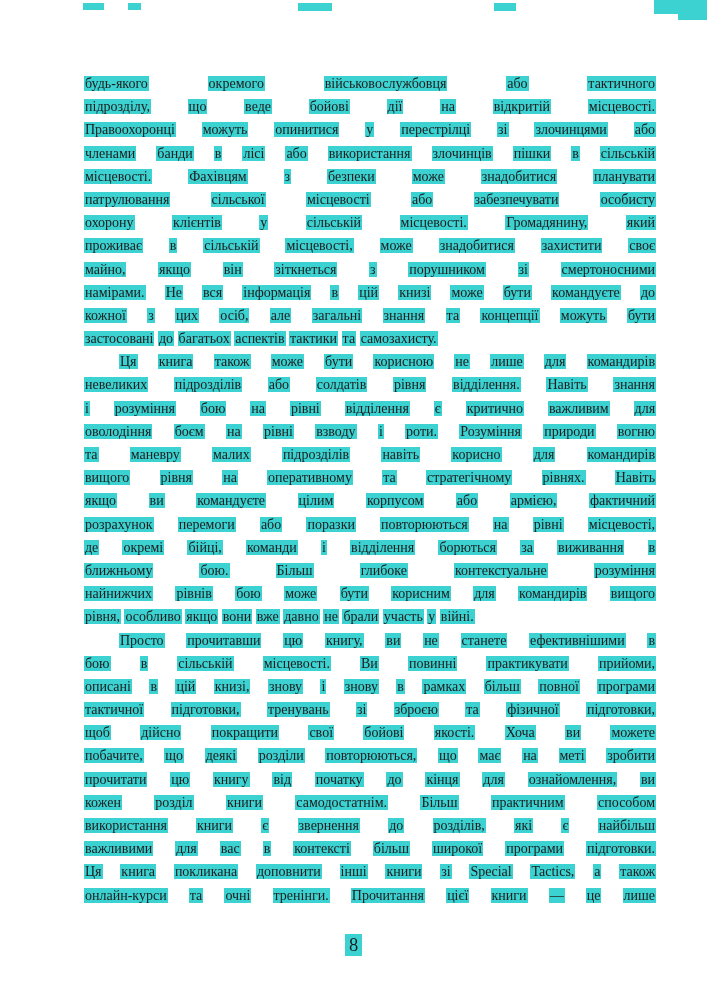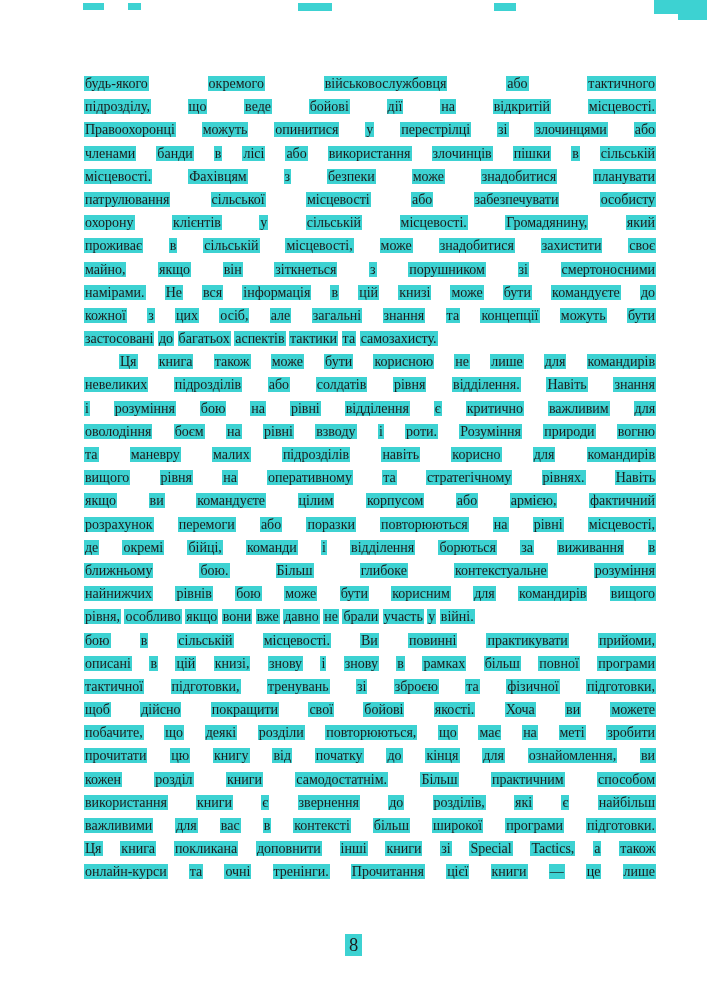--- a/index.html
+++ b/index.html
@@ -72,20 +72,21 @@
       <div class="line"><span class="hl">і</span> <span class="hl">розуміння</span> <span class="hl">бою</span> <span class="hl">на</span> <span class="hl">рівні</span> <span class="hl">відділення</span> <span class="hl">є</span> <span class="hl">критично</span> <span class="hl">важливим</span> <span class="hl">для</span></div>
       <div class="line"><span class="hl">оволодіння</span> <span class="hl">боєм</span> <span class="hl">на</span> <span class="hl">рівні</span> <span class="hl">взводу</span> <span class="hl">і</span> <span class="hl">роти.</span> <span class="hl">Розуміння</span> <span class="hl">природи</span> <span class="hl">вогню</span></div>
       <div class="line"><span class="hl">та</span> <span class="hl">маневру</span> <span class="hl">малих</span> <span class="hl">підрозділів</span> <span class="hl">навіть</span> <span class="hl">корисно</span> <span class="hl">для</span> <span class="hl">командирів</span></div>
       <div class="line"><span class="hl">вищого</span> <span class="hl">рівня</span> <span class="hl">на</span> <span class="hl">оперативному</span> <span class="hl">та</span> <span class="hl">стратегічному</span> <span class="hl">рівнях.</span> <span class="hl">Навіть</span></div>
       <div class="line"><span class="hl">якщо</span> <span class="hl">ви</span> <span class="hl">командуєте</span> <span class="hl">цілим</span> <span class="hl">корпусом</span> <span class="hl">або</span> <span class="hl">армією,</span> <span class="hl">фактичний</span></div>
       <div class="line"><span class="hl">розрахунок</span> <span class="hl">перемоги</span> <span class="hl">або</span> <span class="hl">поразки</span> <span class="hl">повторюються</span> <span class="hl">на</span> <span class="hl">рівні</span> <span class="hl">місцевості,</span></div>
       <div class="line"><span class="hl">де</span> <span class="hl">окремі</span> <span class="hl">бійці,</span> <span class="hl">команди</span> <span class="hl">і</span> <span class="hl">відділення</span> <span class="hl">борються</span> <span class="hl">за</span> <span class="hl">виживання</span> <span class="hl">в</span></div>
       <div class="line"><span class="hl">ближньому</span> <span class="hl">бою.</span> <span class="hl">Більш</span> <span class="hl">глибоке</span> <span class="hl">контекстуальне</span> <span class="hl">розуміння</span></div>
       <div class="line"><span class="hl">найнижчих</span> <span class="hl">рівнів</span> <span class="hl">бою</span> <span class="hl">може</span> <span class="hl">бути</span> <span class="hl">корисним</span> <span class="hl">для</span> <span class="hl">командирів</span> <span class="hl">вищого</span></div>
       <div class="line flush"><span class="hl">рівня,</span> <span class="hl">особливо</span> <span class="hl">якщо</span> <span class="hl">вони</span> <span class="hl">вже</span> <span class="hl">давно</span> <span class="hl">не</span> <span class="hl">брали</span> <span class="hl">участь</span> <span class="hl">у</span> <span class="hl">війні.</span></div>
+      <div class="line indent"><span class="hl">Просто</span> <span class="hl">прочитавши</span> <span class="hl">цю</span> <span class="hl">книгу,</span> <span class="hl">ви</span> <span class="hl">не</span> <span class="hl">станете</span> <span class="hl">ефективнішими</span> <span class="hl">в</span></div>
       <div class="line"><span class="hl">бою</span> <span class="hl">в</span> <span class="hl">сільській</span> <span class="hl">місцевості.</span> <span class="hl">Ви</span> <span class="hl">повинні</span> <span class="hl">практикувати</span> <span class="hl">прийоми,</span></div>
       <div class="line"><span class="hl">описані</span> <span class="hl">в</span> <span class="hl">цій</span> <span class="hl">книзі,</span> <span class="hl">знову</span> <span class="hl">і</span> <span class="hl">знову</span> <span class="hl">в</span> <span class="hl">рамках</span> <span class="hl">більш</span> <span class="hl">повної</span> <span class="hl">програми</span></div>
       <div class="line"><span class="hl">тактичної</span> <span class="hl">підготовки,</span> <span class="hl">тренувань</span> <span class="hl">зі</span> <span class="hl">зброєю</span> <span class="hl">та</span> <span class="hl">фізичної</span> <span class="hl">підготовки,</span></div>
       <div class="line"><span class="hl">щоб</span> <span class="hl">дійсно</span> <span class="hl">покращити</span> <span class="hl">свої</span> <span class="hl">бойові</span> <span class="hl">якості.</span> <span class="hl">Хоча</span> <span class="hl">ви</span> <span class="hl">можете</span></div>
       <div class="line"><span class="hl">побачите,</span> <span class="hl">що</span> <span class="hl">деякі</span> <span class="hl">розділи</span> <span class="hl">повторюються,</span> <span class="hl">що</span> <span class="hl">має</span> <span class="hl">на</span> <span class="hl">меті</span> <span class="hl">зробити</span></div>
       <div class="line"><span class="hl">прочитати</span> <span class="hl">цю</span> <span class="hl">книгу</span> <span class="hl">від</span> <span class="hl">початку</span> <span class="hl">до</span> <span class="hl">кінця</span> <span class="hl">для</span> <span class="hl">ознайомлення,</span> <span class="hl">ви</span></div>
       <div class="line"><span class="hl">кожен</span> <span class="hl">розділ</span> <span class="hl">книги</span> <span class="hl">самодостатнім.</span> <span class="hl">Більш</span> <span class="hl">практичним</span> <span class="hl">способом</span></div>
       <div class="line"><span class="hl">використання</span> <span class="hl">книги</span> <span class="hl">є</span> <span class="hl">звернення</span> <span class="hl">до</span> <span class="hl">розділів,</span> <span class="hl">які</span> <span class="hl">є</span> <span class="hl">найбільш</span></div>
       <div class="line"><span class="hl">важливими</span> <span class="hl">для</span> <span class="hl">вас</span> <span class="hl">в</span> <span class="hl">контексті</span> <span class="hl">більш</span> <span class="hl">широкої</span> <span class="hl">програми</span> <span class="hl">підготовки.</span></div>
       <div class="line"><span class="hl">Ця</span> <span class="hl">книга</span> <span class="hl">покликана</span> <span class="hl">доповнити</span> <span class="hl">інші</span> <span class="hl">книги</span> <span class="hl">зі</span> <span class="hl">Special</span> <span class="hl">Tactics,</span> <span class="hl">а</span> <span class="hl">також</span></div>

